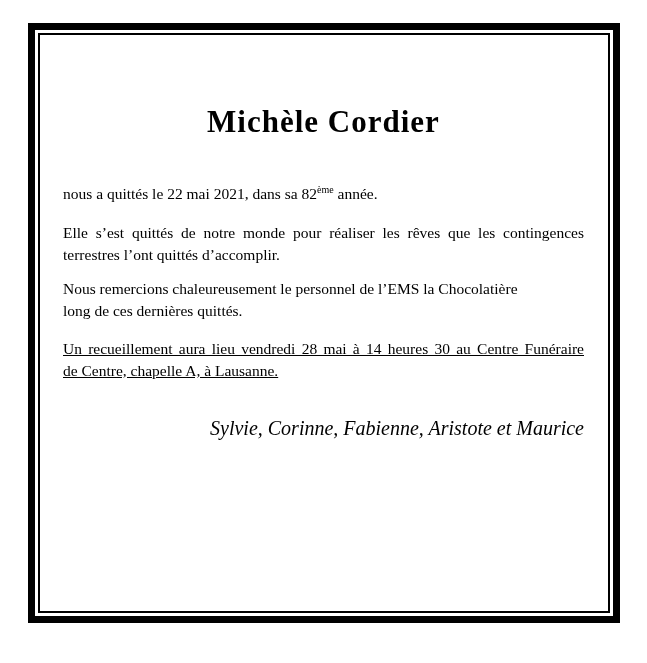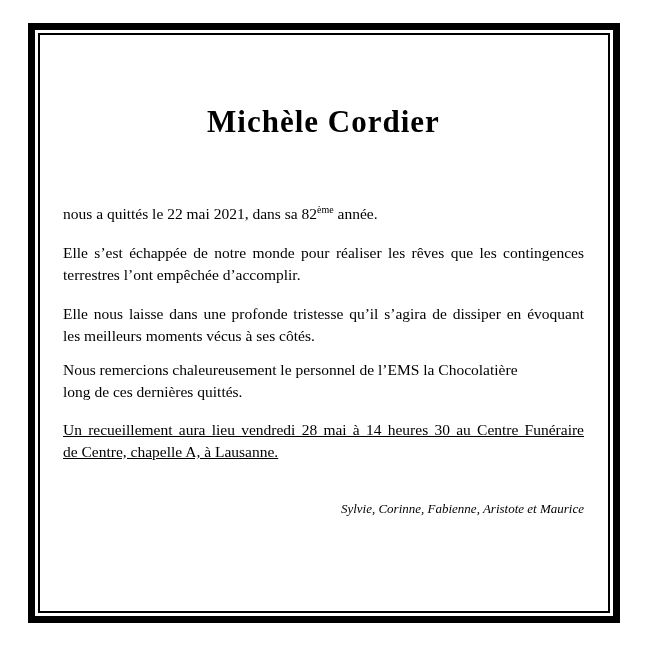--- a/index.html
+++ b/index.html
@@ -42,66 +42,62 @@
     font-weight: bold;
     line-height: 34px;
     text-align: center;
     letter-spacing: 1px;
     white-space: nowrap;
   }
   .paragraph {
     font-size: 15.5px;
     line-height: 22px;
   }
-  .p-date      { margin-top: 64px; }
+  .p-date      { margin-top: 44px; }
   .p-escape    { margin-top: 17px; }
   .p-sadness   { margin-top: 17px; }
   .p-thanks    { margin-top: 12px; }
   .p-ceremony  { margin-top: 16px; text-decoration: underline; }
   .line { display: block; }
   .line.stretch {
     text-align: justify;
     text-align-last: justify;
   }
   .line.plain { text-align: left; }
   sup.ord {
     font-size: 10px;
     line-height: 0;
     vertical-align: super;
   }
   .signature-line {
     margin-top: 35px;
-    font-size: 13px;
+    font-size: 20px;
     line-height: 22px;
     font-style: italic;
     text-align: right;
   }
 </style>
 </head>
 <body>
 
 <div class="frame">
   <div class="inner-frame">
     <div class="content">
 
       <div class="notice-title">Michèle Cordier</div>
 
       <div class="paragraph p-date">
         <span class="line plain"><span>nous a quittés le 22 mai 2021, dans sa 82</span><sup class="ord">ème</sup><span> année.</span></span>
       </div>
 
       <div class="paragraph p-escape">
-        <span class="line stretch">Elle s’est échappée de notre monde pour réaliser les rêves que les contingences</span>
-        <span class="line plain">terrestres l’ont empêchée d’accomplir.</span>
+        <span class="line stretch">Elle s’est quittés de notre monde pour réaliser les rêves que les contingences</span>
+        <span class="line plain">terrestres l’ont quittés d’accomplir.</span>
       </div>
 
-      <div class="paragraph p-sadness">
-        <span class="line stretch">Elle nous laisse dans une profonde tristesse qu’il s’agira de dissiper en évoquant</span>
-        <span class="line plain">les meilleurs moments vécus à ses côtés.</span>
-      </div>
 
       <div class="paragraph p-thanks">
         <span class="line plain">Nous remercions chaleureusement le personnel de l’EMS la Chocolatière</span>
         <span class="line plain">long de ces dernières quittés.</span>
       </div>
 
       <div class="paragraph p-ceremony">
         <span class="line stretch">Un recueillement aura lieu vendredi 28 mai à 14 heures 30 au Centre Funéraire</span>
         <span class="line plain">de Centre, chapelle A, à Lausanne.</span>
       </div>

